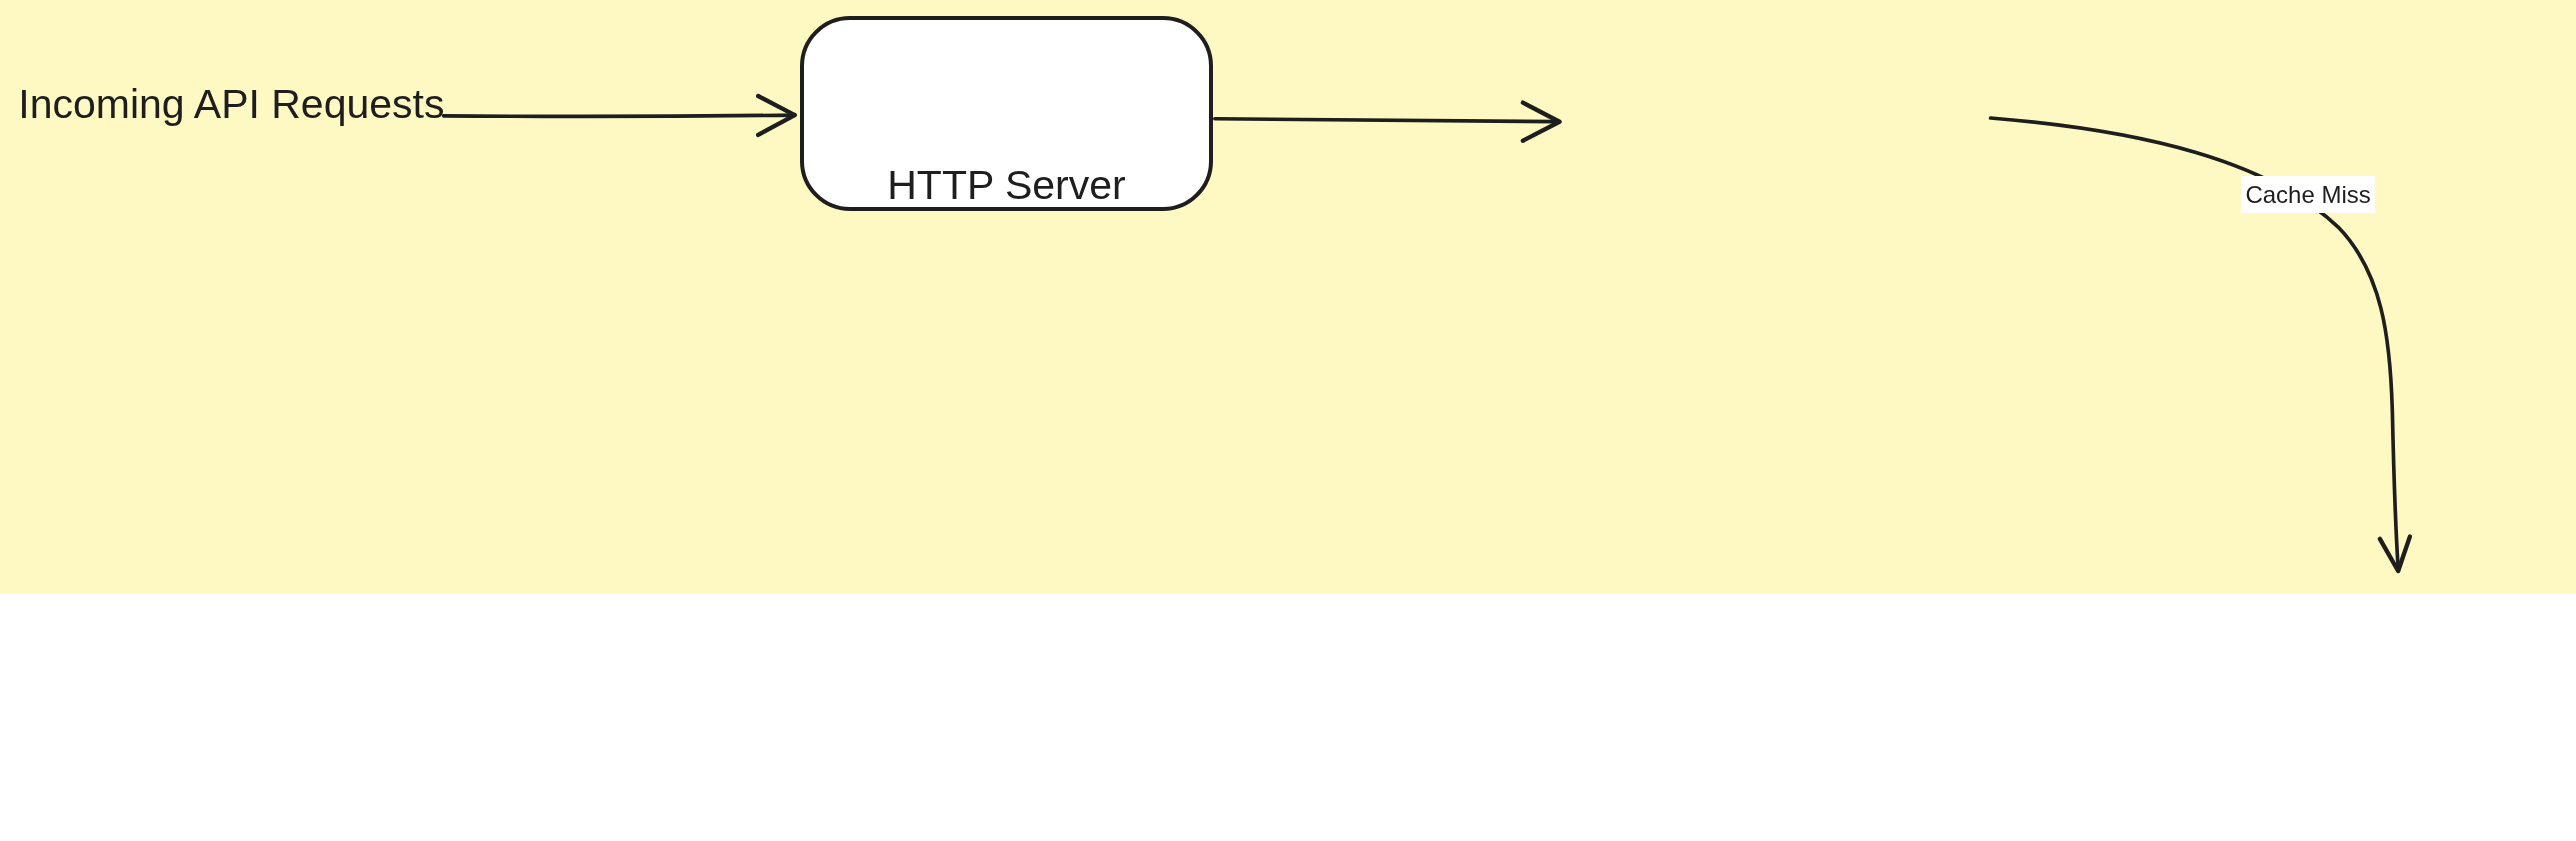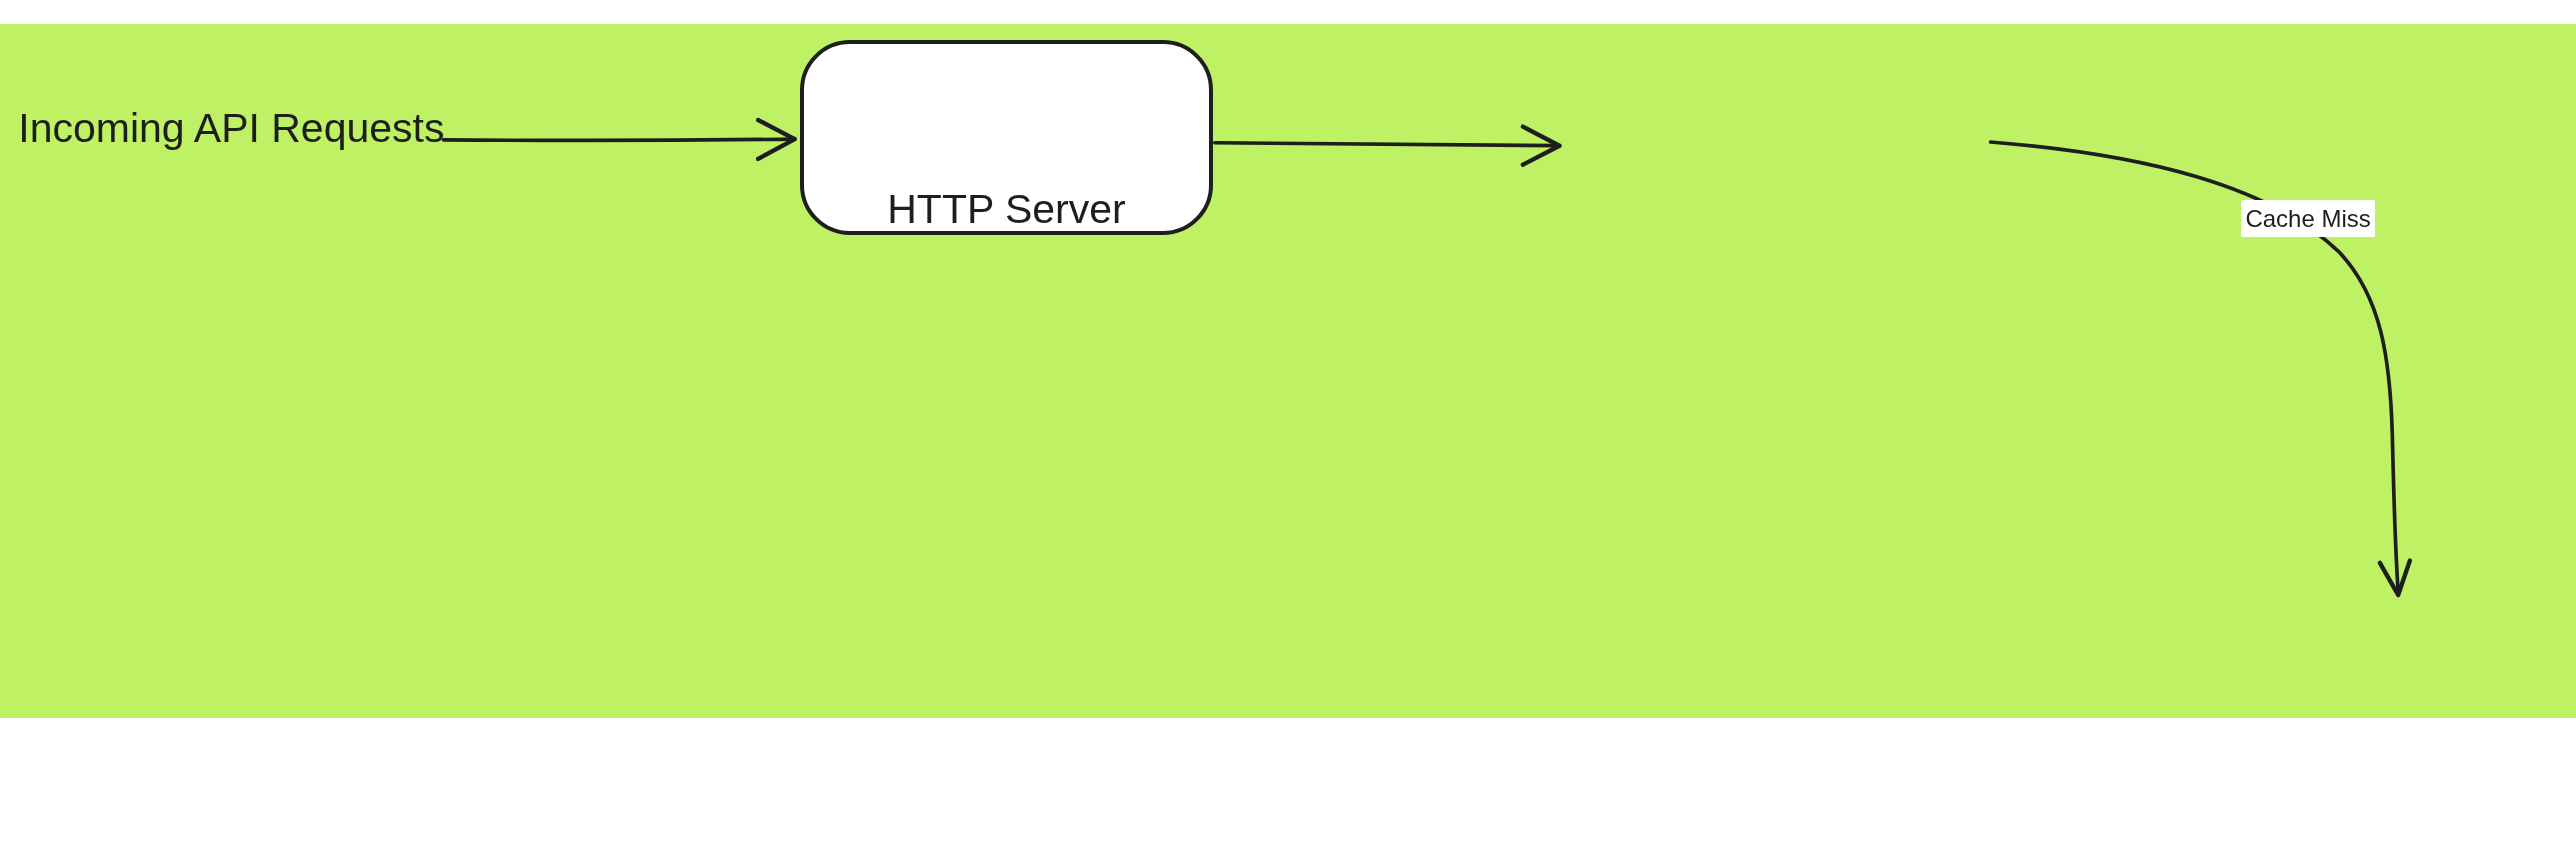--- a/index.html
+++ b/index.html
@@ -7,23 +7,22 @@
     padding: 0;
     background: #ffffff;
     width: 2576px;
     height: 842px;
     overflow: hidden;
     font-family: "Liberation Sans", sans-serif;
   }
   #canvas {
     position: relative;
     width: 2576px;
-    height: 694px;
-    background: #bef264;
-    margin-top: 24px;
+    height: 594px;
+    background: #fef9c3;
   }
   #wires {
     position: absolute;
     left: 0; top: 0;
     width: 2576px;
     height: 842px;
   }
   .node {
     position: absolute;
     box-sizing: border-box;

